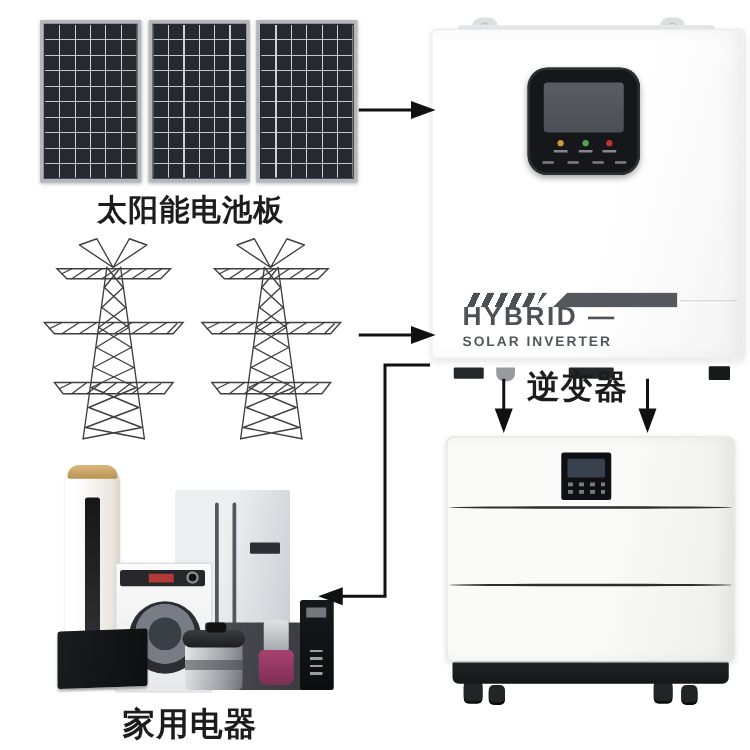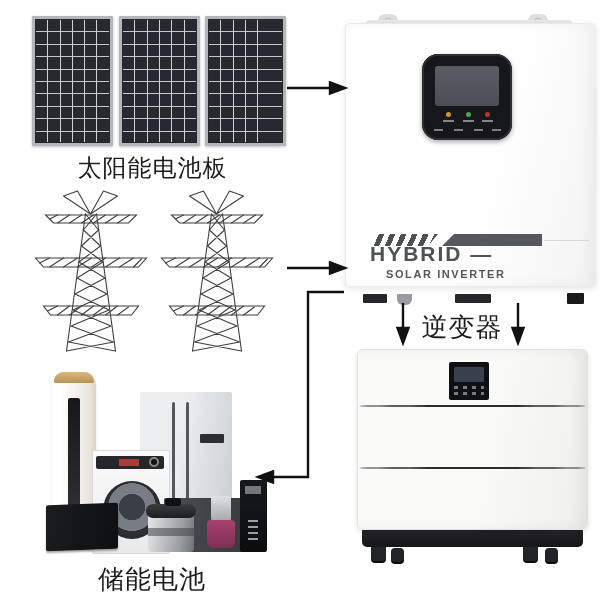--- a/index.html
+++ b/index.html
@@ -1,19 +1,19 @@
 <!DOCTYPE html>
 <html><head>
 <meta charset="utf-8">
 <style>
   html,body{margin:0;padding:0;background:#fff;}
   #stage{position:relative;width:600px;height:600px;background:#ffffff;overflow:hidden;
          font-family:"Liberation Sans","DejaVu Sans",sans-serif;color:#1f1f1f;}
   .abs{position:absolute;}
-  .cjk-label{font-size:25px;font-weight:400;letter-spacing:1px;color:#1c1c1c;text-align:center;white-space:nowrap;}
+  .cjk-label{font-size:25px;font-weight:700;letter-spacing:1px;color:#1c1c1c;text-align:center;white-space:nowrap;}
 
   
   .panel{position:absolute;top:16px;width:81px;height:130px;box-sizing:border-box;
          border:3px solid #b3b7bb;background:#24272d;border-radius:1px;
          box-shadow:0 1px 3px rgba(0,0,0,.25);}
   .panel .cells{position:absolute;inset:1px;background-color:#262a30;
     background-image:
       repeating-linear-gradient(to right,transparent 0 11.3px,#cdd1d5 11.3px 12.3px),
       repeating-linear-gradient(to bottom,transparent 0 11.4px,#c4c8cc 11.4px 12.4px);}
 
@@ -63,21 +63,21 @@
   .led{position:absolute;top:58px;width:5px;height:5px;border-radius:50%;}
   .led-tag{position:absolute;top:66px;width:11px;height:2px;background:#85878c;}
   .ctl-btn{position:absolute;top:75px;width:9px;height:2px;background:#7c7f84;}
   .hatch{position:absolute;left:22px;top:210px;width:70px;height:12px;
          background:repeating-linear-gradient(115deg,#4c4f54 0 5px,transparent 5px 10px);
          clip-path:polygon(10px 0,100% 0,calc(100% - 10px) 100%,0 100%);}
   .bar{position:absolute;left:96px;top:210px;width:100px;height:12px;background:#54575c;
        clip-path:polygon(12px 0,100% 0,100% 100%,0 100%);}
   .ruleline{position:absolute;left:198px;top:216px;width:46px;height:1px;background:#d8d8da;}
   .brand{position:absolute;left:24px;top:218px;font-size:21px;font-weight:bold;color:#4e5155;letter-spacing:2px;white-space:nowrap;}
-  .brand-sub{position:absolute;left:24px;top:244px;font-size:11px;font-weight:bold;color:#53565a;letter-spacing:1.6px;white-space:nowrap;margin-left:16px;}
+  .brand-sub{position:absolute;left:24px;top:244px;font-size:11px;font-weight:bold;color:#53565a;letter-spacing:1.6px;white-space:nowrap;}
   .conn{position:absolute;background:#26272b;border-radius:1px;}
 
   
   .bat-body{left:357px;top:349px;width:231px;height:181px;background:linear-gradient(100deg,#fafaf9 55%,#eeeeec);
             border:1px solid #e2e2e0;border-radius:6px;box-sizing:border-box;
             box-shadow:inset -8px 0 12px rgba(0,0,0,.05),0 2px 5px rgba(0,0,0,.12);}
   .seam{position:absolute;left:1px;width:227px;height:2px;background:#2d2d2e;border-radius:50%;}
   .bat-disp{position:absolute;left:91px;top:12px;width:40px;height:38px;background:#0f1013;border-radius:2px;}
   .bat-screen{position:absolute;left:5px;top:5px;width:30px;height:15px;background:#3a414e;border-radius:1px;}
   .bat-btnrow{position:absolute;left:5px;width:30px;height:3px;
@@ -159,21 +159,21 @@
     <div class="abs cooker" style="background:linear-gradient(100deg,#e8e9ea,#9a9da2 70%,#6f7277);">
       <div class="cook-lid"></div>
       <div class="cook-handle"></div>
       <div style="position:absolute;left:0;top:16px;width:46px;height:8px;background:#3f4247;opacity:.55;"></div>
     </div>
     <div class="abs blender">
       <div class="bl-cup"></div>
       <div class="bl-base"></div>
     </div>
   </div>
-  <div class="abs cjk-label" style="left:78px;top:562px;width:148px;font-size:26px;">储能电池</div>
+  <div class="abs cjk-label" style="left:78px;top:562px;width:148px;font-size:26px;">家用电器</div>
 
   <div class="tab" style="left:378px"></div>
   <div class="tab" style="left:528px"></div>
   <div class="abs bracket"></div>
   <div class="abs inv-body">
     <div class="ctl">
       <div class="ctl-screen"></div>
       <div class="led" style="left:24px;background:#cc9a33"></div>
       <div class="led" style="left:44px;background:#55a255"></div>
       <div class="led" style="left:63px;background:#c03030"></div>
@@ -189,21 +189,21 @@
     <div class="bar"></div>
     <div class="ruleline"></div>
     <div class="brand">HYBRID —</div>
     <div class="brand-sub">SOLAR INVERTER</div>
   </div>
   <div class="conn" style="left:363px;top:294px;width:24px;height:9px"></div>
   <div class="conn" style="left:397px;top:294px;width:15px;height:11px;background:#979a9f;border-radius:0 0 6px 6px"></div>
   <div class="conn" style="left:455px;top:294px;width:36px;height:9px"></div>
   <div class="conn" style="left:567px;top:293px;width:17px;height:11px;background:#18191b"></div>
 
-  <div class="abs cjk-label" style="left:416px;top:310px;width:92px;font-size:26px;">逆变器</div>
+  <div class="abs cjk-label" style="left:416px;top:292px;width:92px;font-size:26px;">逆变器</div>
 
   <div class="wheel" style="left:371px;top:544px;width:15px;height:17px"></div>
   <div class="wheel" style="left:391px;top:548px;width:13px;height:14px"></div>
   <div class="wheel" style="left:523px;top:544px;width:15px;height:17px"></div>
   <div class="wheel" style="left:545px;top:548px;width:13px;height:14px"></div>
   <div class="abs bat-base"></div>
   <div class="abs bat-body">
     <div class="seam" style="top:55px"></div>
     <div class="seam" style="top:117px"></div>
     <div class="bat-disp">

